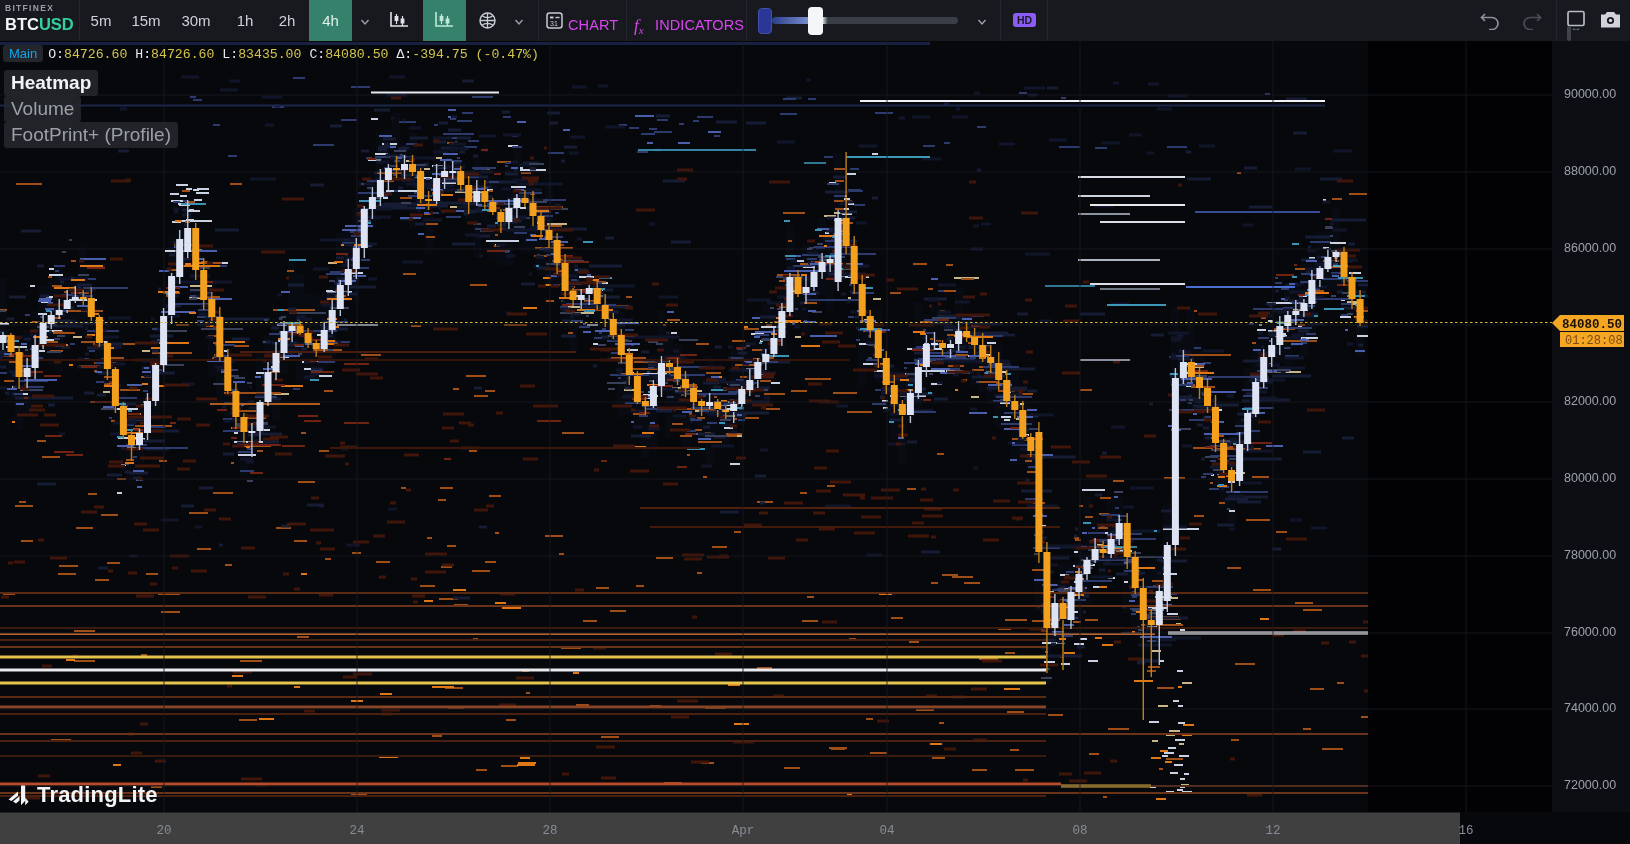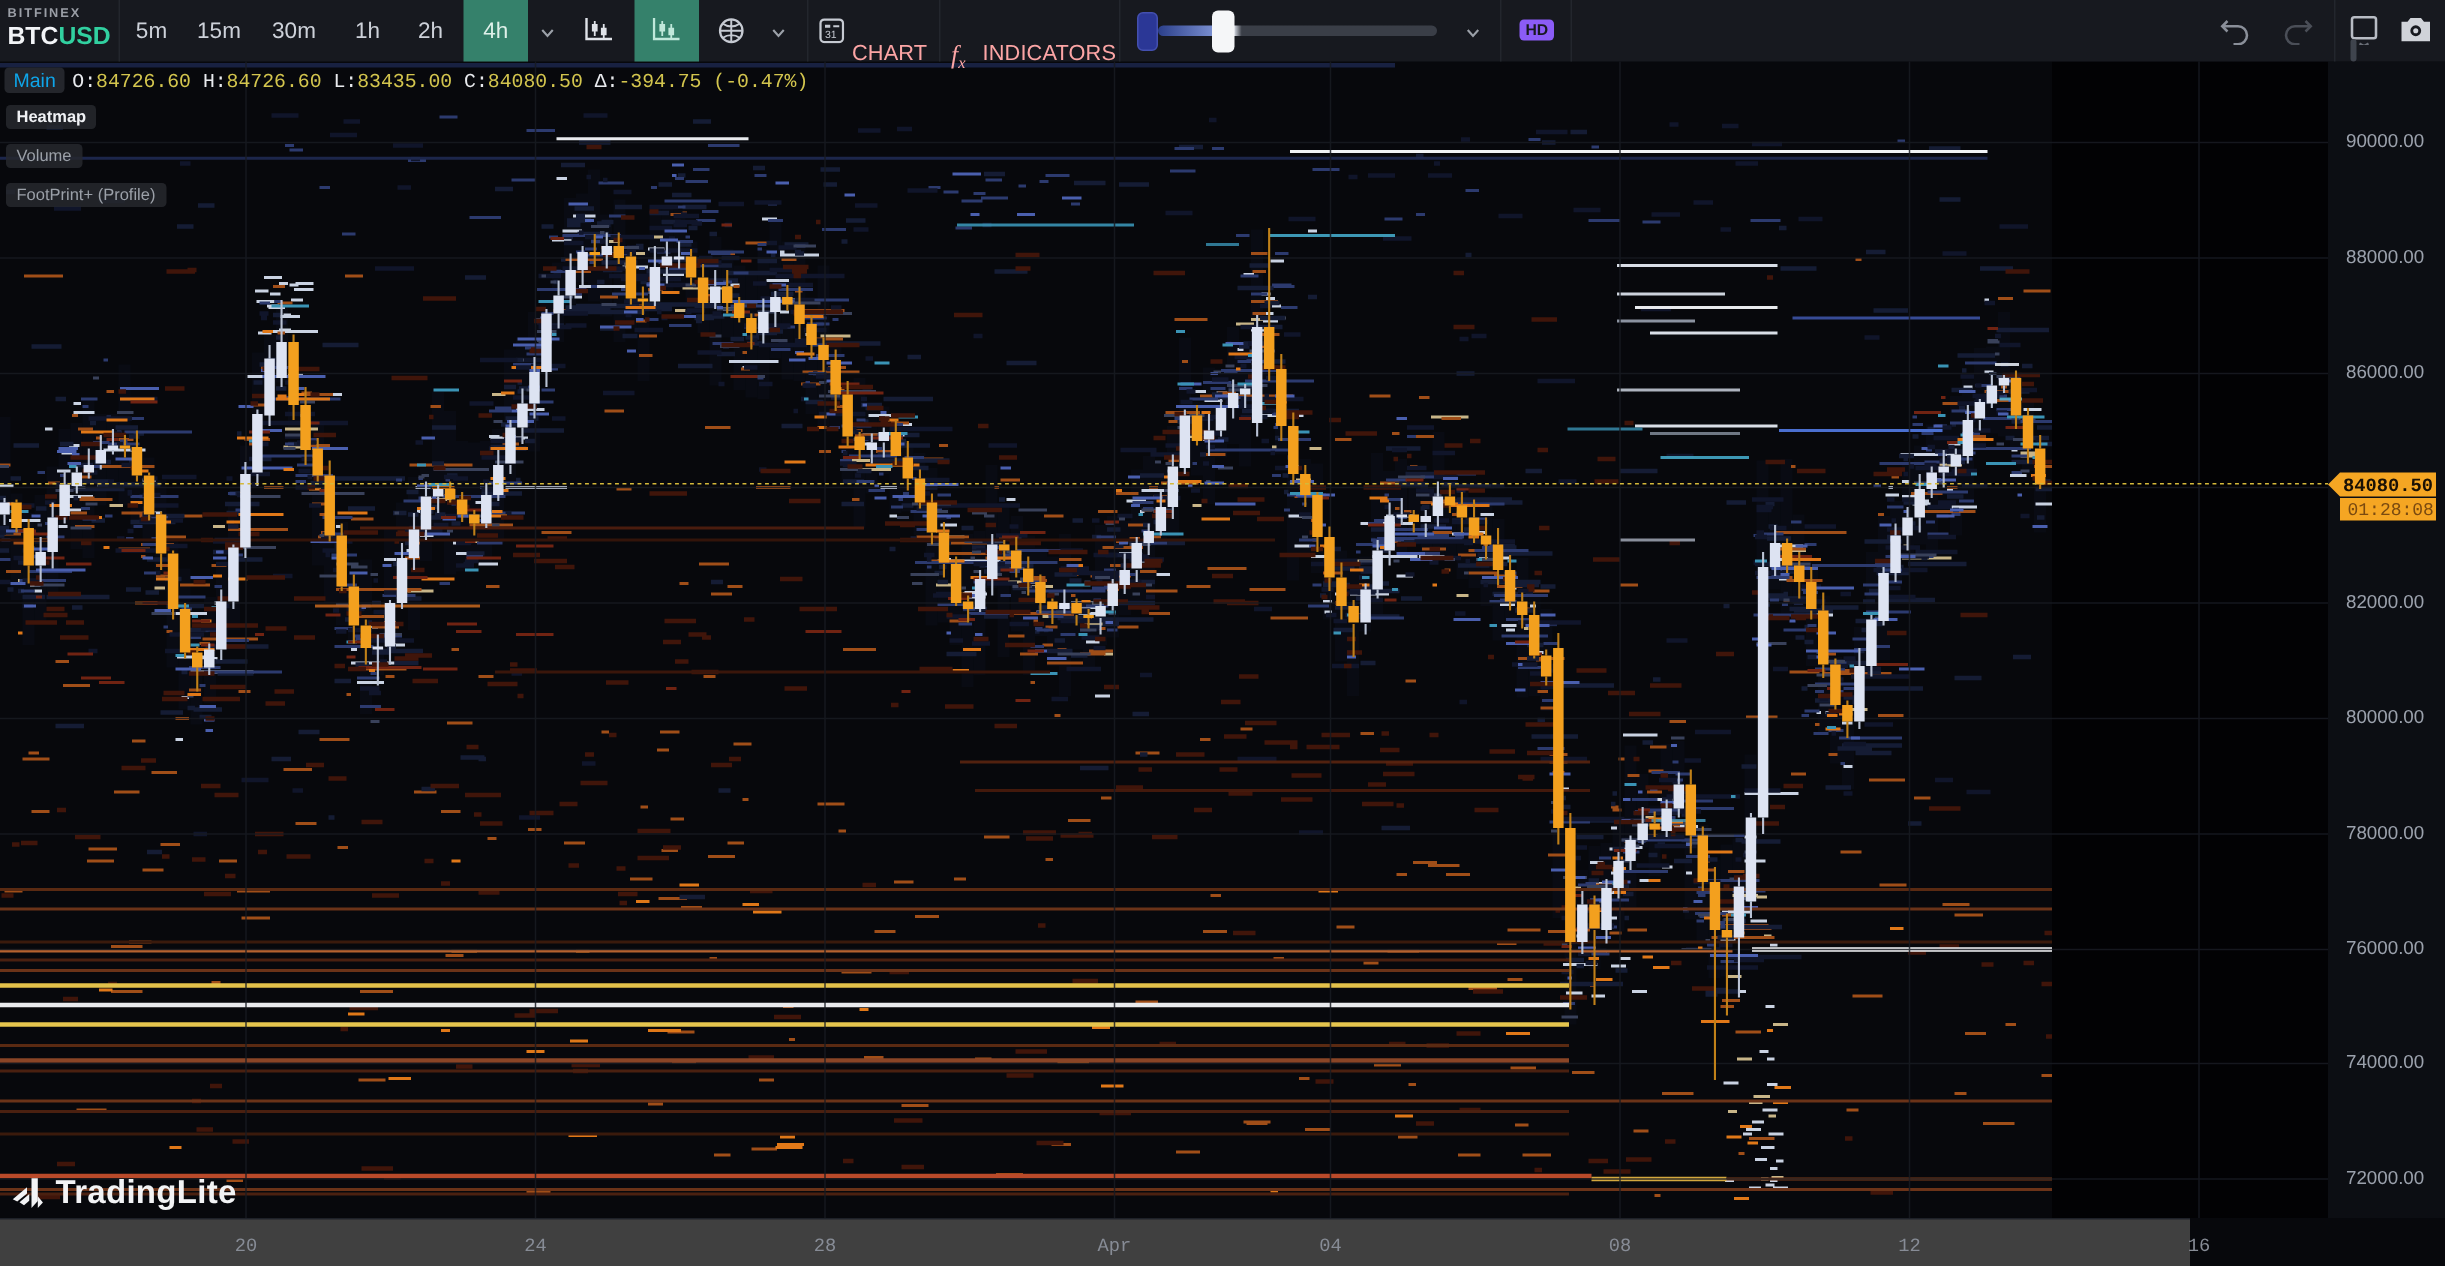--- a/index.html
+++ b/index.html
@@ -7,28 +7,28 @@
 #tb{position:absolute;left:0;top:0;width:1630px;height:41px;background:#17191f;z-index:5}
 #tb .sep{position:absolute;top:0;width:1px;height:41px;background:#23262d}
 .tf{position:absolute;top:0;height:41px;line-height:41px;color:#cdd1d9;font-size:15px;text-align:center}
 #sym{position:absolute;left:5px;top:4px;line-height:1}
 #sym .ex{color:#9a9ea6;font-size:8.5px;letter-spacing:1.3px;font-weight:bold}
 #sym .pair{font-size:16.5px;font-weight:bold;margin-top:3px}
 #sym .b{color:#f2f4f7} #sym .u{color:#31d0a0}
 .grn{position:absolute;top:0;height:41px;background:#35816b}
 .ic{position:absolute;top:12px}
 .chev{position:absolute;top:17px;width:10px;height:10px}
-.tbt{position:absolute;top:16px;height:26px;line-height:41px;color:#fca5a5;font-size:14.5px;letter-spacing:0.1px}
+.tbt{position:absolute;top:5px;height:26px;line-height:41px;color:#d946ef;font-size:14.5px;letter-spacing:0.1px}
 #hd{position:absolute;left:1013px;top:13px;background:#8b5cf6;color:#17191f;font-weight:bold;font-size:10.5px;padding:1px 4px;border-radius:3px}
 
 #ohlc{position:absolute;left:3px;top:45px;height:21px;z-index:4;font-family:"Liberation Mono",monospace;font-size:13.2px;white-space:nowrap}
 #ohlc .main{display:inline-block;background:#24262c;color:#0ea5e9;border-radius:3px;padding:1px 6px;font-family:"Liberation Sans",sans-serif;font-size:13px;margin-right:5px}
 #ohlc .w{color:#e8eaee} #ohlc .y{color:#d3c54e}
 
-.lbl{position:absolute;left:4px;z-index:4;background:rgba(38,40,46,0.85);border-radius:3px;padding:2px 7px;font-size:11px}
+.lbl{position:absolute;left:4px;z-index:4;background:rgba(38,40,46,0.85);border-radius:3px;padding:2px 7px;font-size:19px}
 
 #paxis{position:absolute;left:1552px;top:41px;width:78px;height:771px;background:#0c0e13;z-index:3}
 .pl{position:absolute;left:12px;color:#9ba1ac;font-family:Liberation Sans, sans-serif;font-size:12.5px}
 #taxis{position:absolute;left:0;top:812px;width:1460px;height:32px;background:#404040;z-index:3;border-top:1px solid #1e2128}
 .tl{position:absolute;top:11px;width:40px;text-align:center;color:#878c96;font-family:"Liberation Mono",monospace;font-size:12.5px}
 
 #pbadge{position:absolute;left:1552px;top:314px;z-index:6}
 
 #logo{position:absolute;left:8px;top:782px;z-index:4;display:flex;align-items:center}
 #logo .txt{color:#f2f3f5;font-size:22px;font-weight:bold;letter-spacing:0.2px;margin-left:4px}

